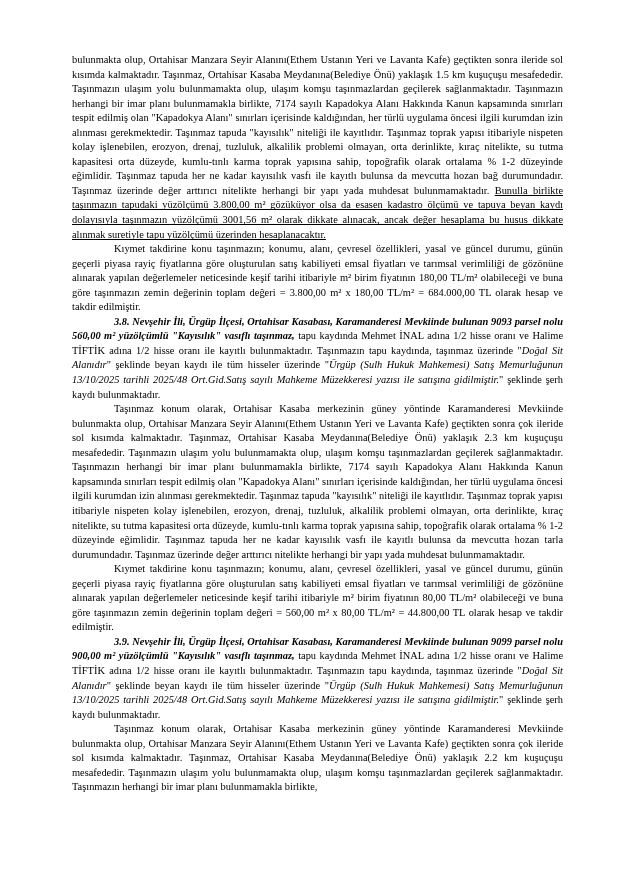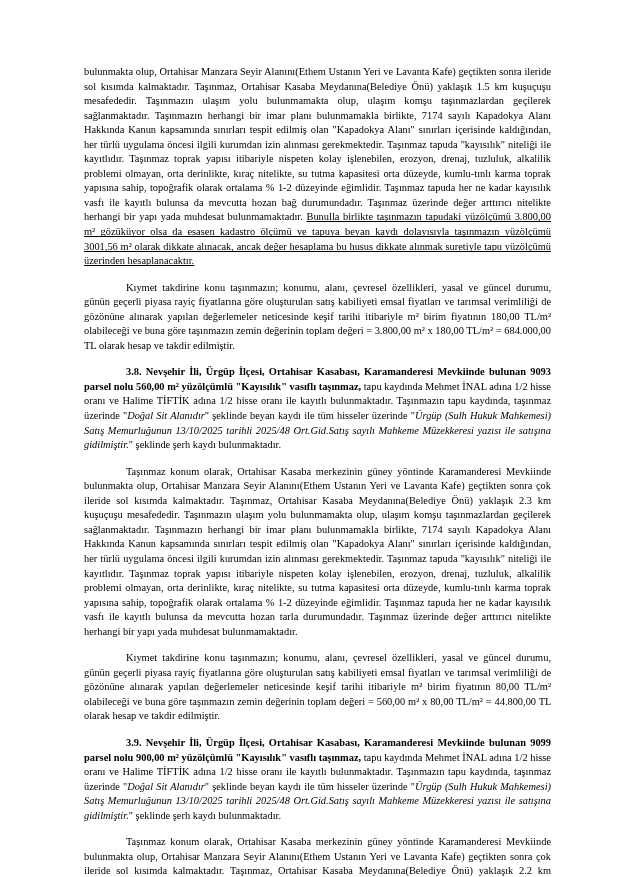--- a/index.html
+++ b/index.html
@@ -24,35 +24,35 @@
   }
   .doc-body {
     font-size: 10.4px;
     line-height: 14.55px;
     text-align: justify;
     text-justify: inter-word;
     -webkit-hyphens: none;
     hyphens: none;
   }
   p.para {
-    margin: 12px;
+    margin: 0;
     padding: 0;
     text-align: justify;
     text-indent: 0;
   }
   p.indent {
     text-indent: 42px;
   }
   .b { font-weight: normal; }
   .i { font-style: italic; }
   .u {
     text-decoration: underline;
     text-decoration-skip-ink: none;
   }
-  .heading-run { font-weight: bold; }
+  .heading-run { font-weight: bold; font-style: italic; }
 </style>
 </head>
 <body>
 
 <div class="page">
   <div class="doc-body">
 
     <p class="para"><span>bulunmakta olup, Ortahisar Manzara Seyir Alanını(Ethem Ustanın Yeri ve Lavanta Kafe) geçtikten sonra ileride sol kısımda kalmaktadır. Taşınmaz, Ortahisar Kasaba Meydanına(Belediye Önü) yaklaşık 1.5 km kuşuçuşu mesafededir. Taşınmazın ulaşım yolu bulunmamakta olup, ulaşım komşu taşınmazlardan geçilerek sağlanmaktadır. Taşınmazın herhangi bir imar planı bulunmamakla birlikte, 7174 sayılı Kapadokya Alanı Hakkında Kanun kapsamında sınırları tespit edilmiş olan "Kapadokya Alanı" sınırları içerisinde kaldığından, her türlü uygulama öncesi ilgili kurumdan izin alınması gerekmektedir.  Taşınmaz tapuda "kayısılık" niteliği ile kayıtlıdır. Taşınmaz toprak yapısı itibariyle nispeten kolay işlenebilen, erozyon, drenaj, tuzluluk, alkalilik problemi olmayan, orta derinlikte, kıraç nitelikte, su tutma kapasitesi orta düzeyde, kumlu-tınlı karma toprak yapısına sahip, topoğrafik olarak ortalama % 1-2 düzeyinde eğimlidir. Taşınmaz tapuda her ne kadar kayısılık vasfı ile kayıtlı bulunsa da mevcutta hozan bağ durumundadır. Taşınmaz üzerinde değer arttırıcı nitelikte herhangi bir yapı yada muhdesat bulunmamaktadır. </span><span class="u">Bunulla birlikte taşınmazın tapudaki yüzölçümü 3.800,00 m² gözüküyor olsa da esasen kadastro ölçümü ve tapuya beyan kaydı dolayısıyla taşınmazın yüzölçümü 3001,56 m² olarak dikkate alınacak, ancak değer hesaplama bu husus dikkate alınmak suretiyle tapu yüzölçümü üzerinden hesaplanacaktır.</span></p>
 
     <p class="para indent"><span>Kıymet takdirine konu taşınmazın; konumu, alanı, çevresel özellikleri, yasal ve güncel durumu, günün geçerli piyasa rayiç fiyatlarına göre oluşturulan satış kabiliyeti emsal fiyatları ve tarımsal verimliliği de gözönüne alınarak yapılan değerlemeler neticesinde keşif tarihi itibariyle m² birim fiyatının 180,00 TL/m² olabileceği ve buna göre taşınmazın zemin değerinin toplam değeri = 3.800,00 m² x 180,00 TL/m² = </span><span class="b">684.000,00 TL</span><span> olarak hesap ve takdir edilmiştir.</span></p>

